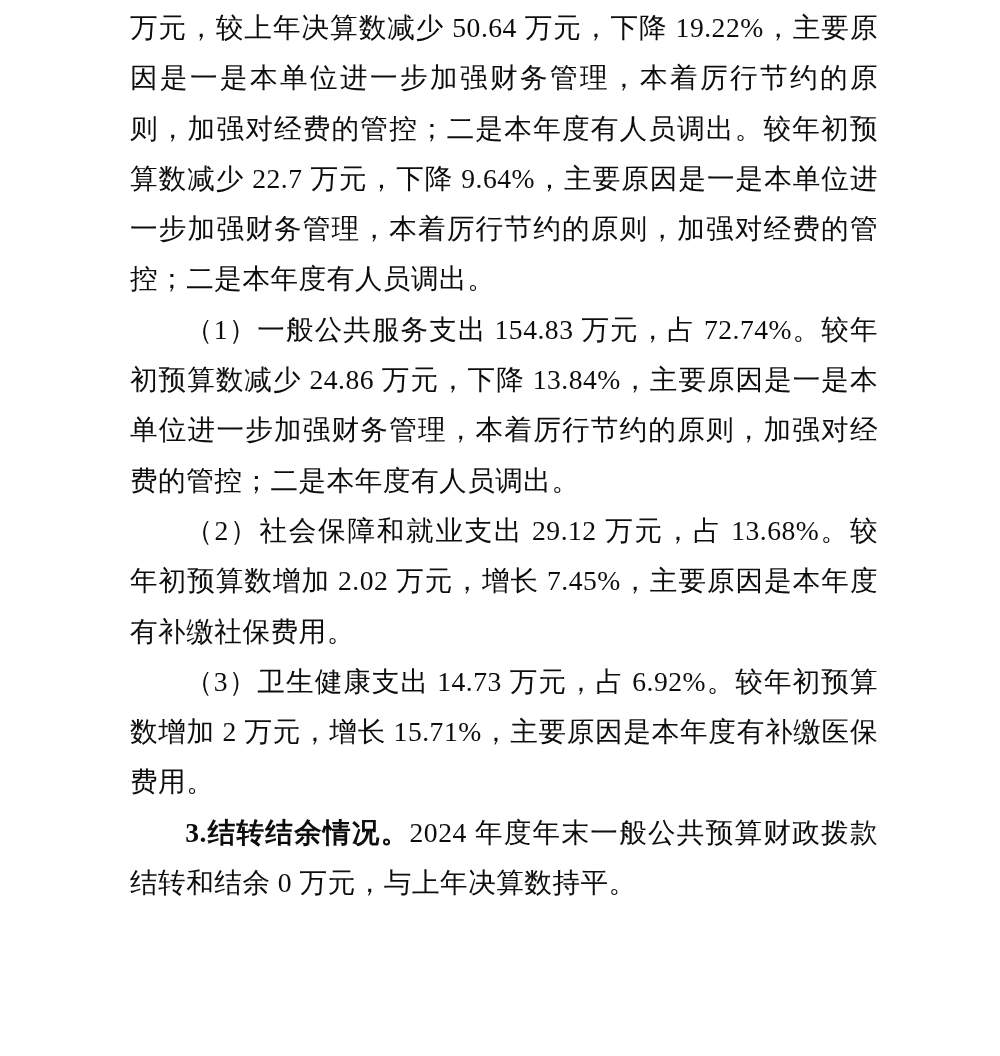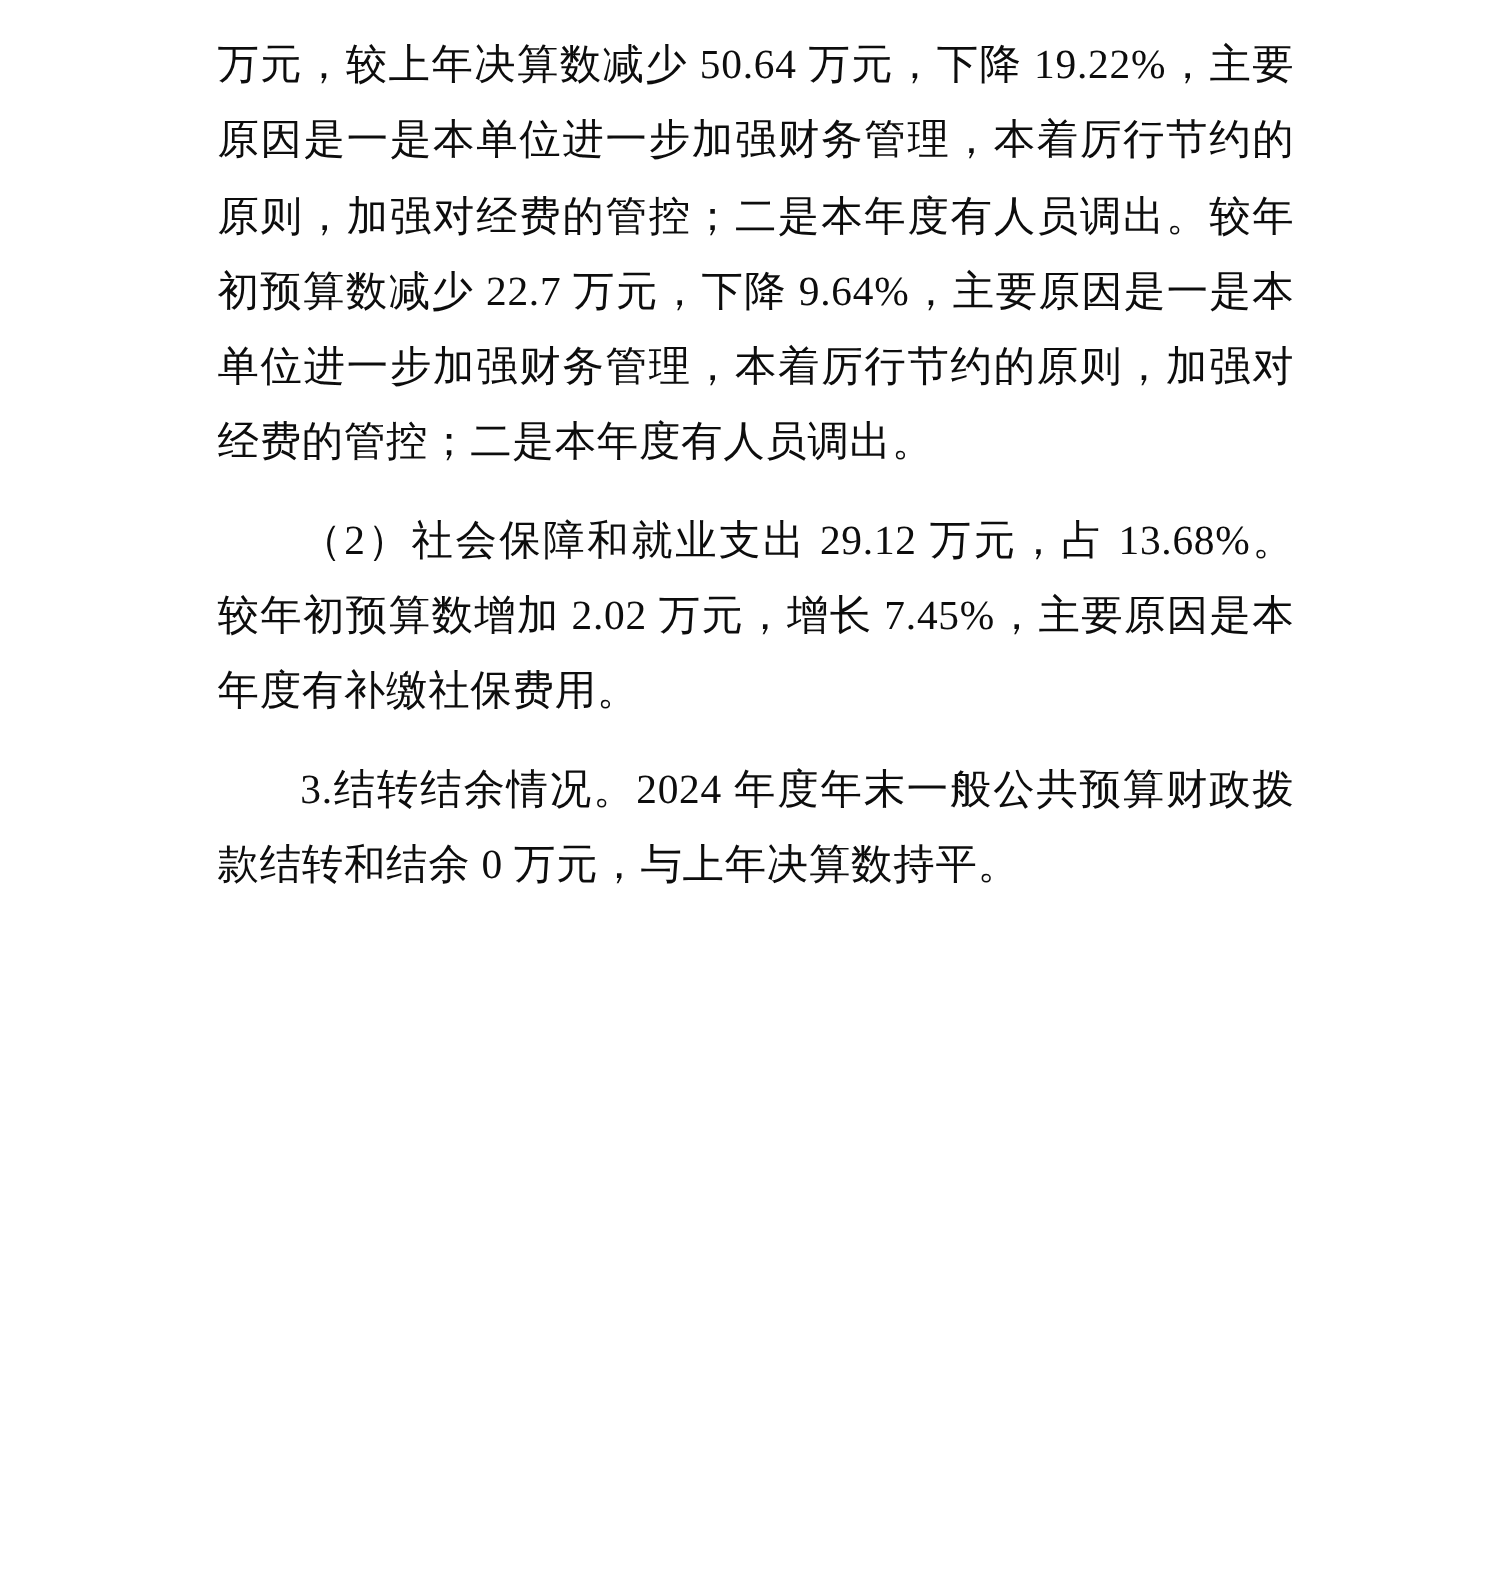--- a/index.html
+++ b/index.html
@@ -19,32 +19,34 @@
   .doc {
     font-family: "Liberation Serif", "DejaVu Serif", serif;
     font-size: 27.6px;
     line-height: 50.29px;
     color: #0d0d0d;
     text-align: justify;
     text-justify: inter-character;
     letter-spacing: 0.5px;
   }
   .para {
-    margin: 15px;
+    margin: 0;
     padding: 0;
   }
   .para.indent {
     text-indent: 2em;
   }
   .seg.bold {
-    font-weight: normal;
+    font-weight: bold;
   }
 </style>
 </head>
 <body>
 
 <div class="page" style="background: rgb(255, 255, 255);">
   <div class="doc" style="color: rgb(13, 13, 13);">
       <p class="para"><span class="seg">万元，较上年决算数减少 50.64 万元，下降 19.22%，主要原因是一是本单位进一步加强财务管理，本着厉行节约的原则，加强对经费的管控；二是本年度有人员调出。较年初预算数减少 22.7 万元，下降 9.64%，主要原因是一是本单位进一步加强财务管理，本着厉行节约的原则，加强对经费的管控；二是本年度有人员调出。</span></p>
+      <p class="para indent"><span class="seg">（1）一般公共服务支出 154.83 万元，占 72.74%。较年初预算数减少 24.86 万元，下降 13.84%，主要原因是一是本单位进一步加强财务管理，本着厉行节约的原则，加强对经费的管控；二是本年度有人员调出。</span></p>
       <p class="para indent"><span class="seg">（2）社会保障和就业支出 29.12 万元，占 13.68%。较年初预算数增加 2.02 万元，增长 7.45%，主要原因是本年度有补缴社保费用。</span></p>
+      <p class="para indent"><span class="seg">（3）卫生健康支出 14.73 万元，占 6.92%。较年初预算数增加 2 万元，增长 15.71%，主要原因是本年度有补缴医保费用。</span></p>
       <p class="para indent"><span class="seg bold">3.结转结余情况。</span><span class="seg">2024 年度年末一般公共预算财政拨款结转和结余 0 万元，与上年决算数持平。</span></p>
     </div>
 </div>
 
 </body></html>

